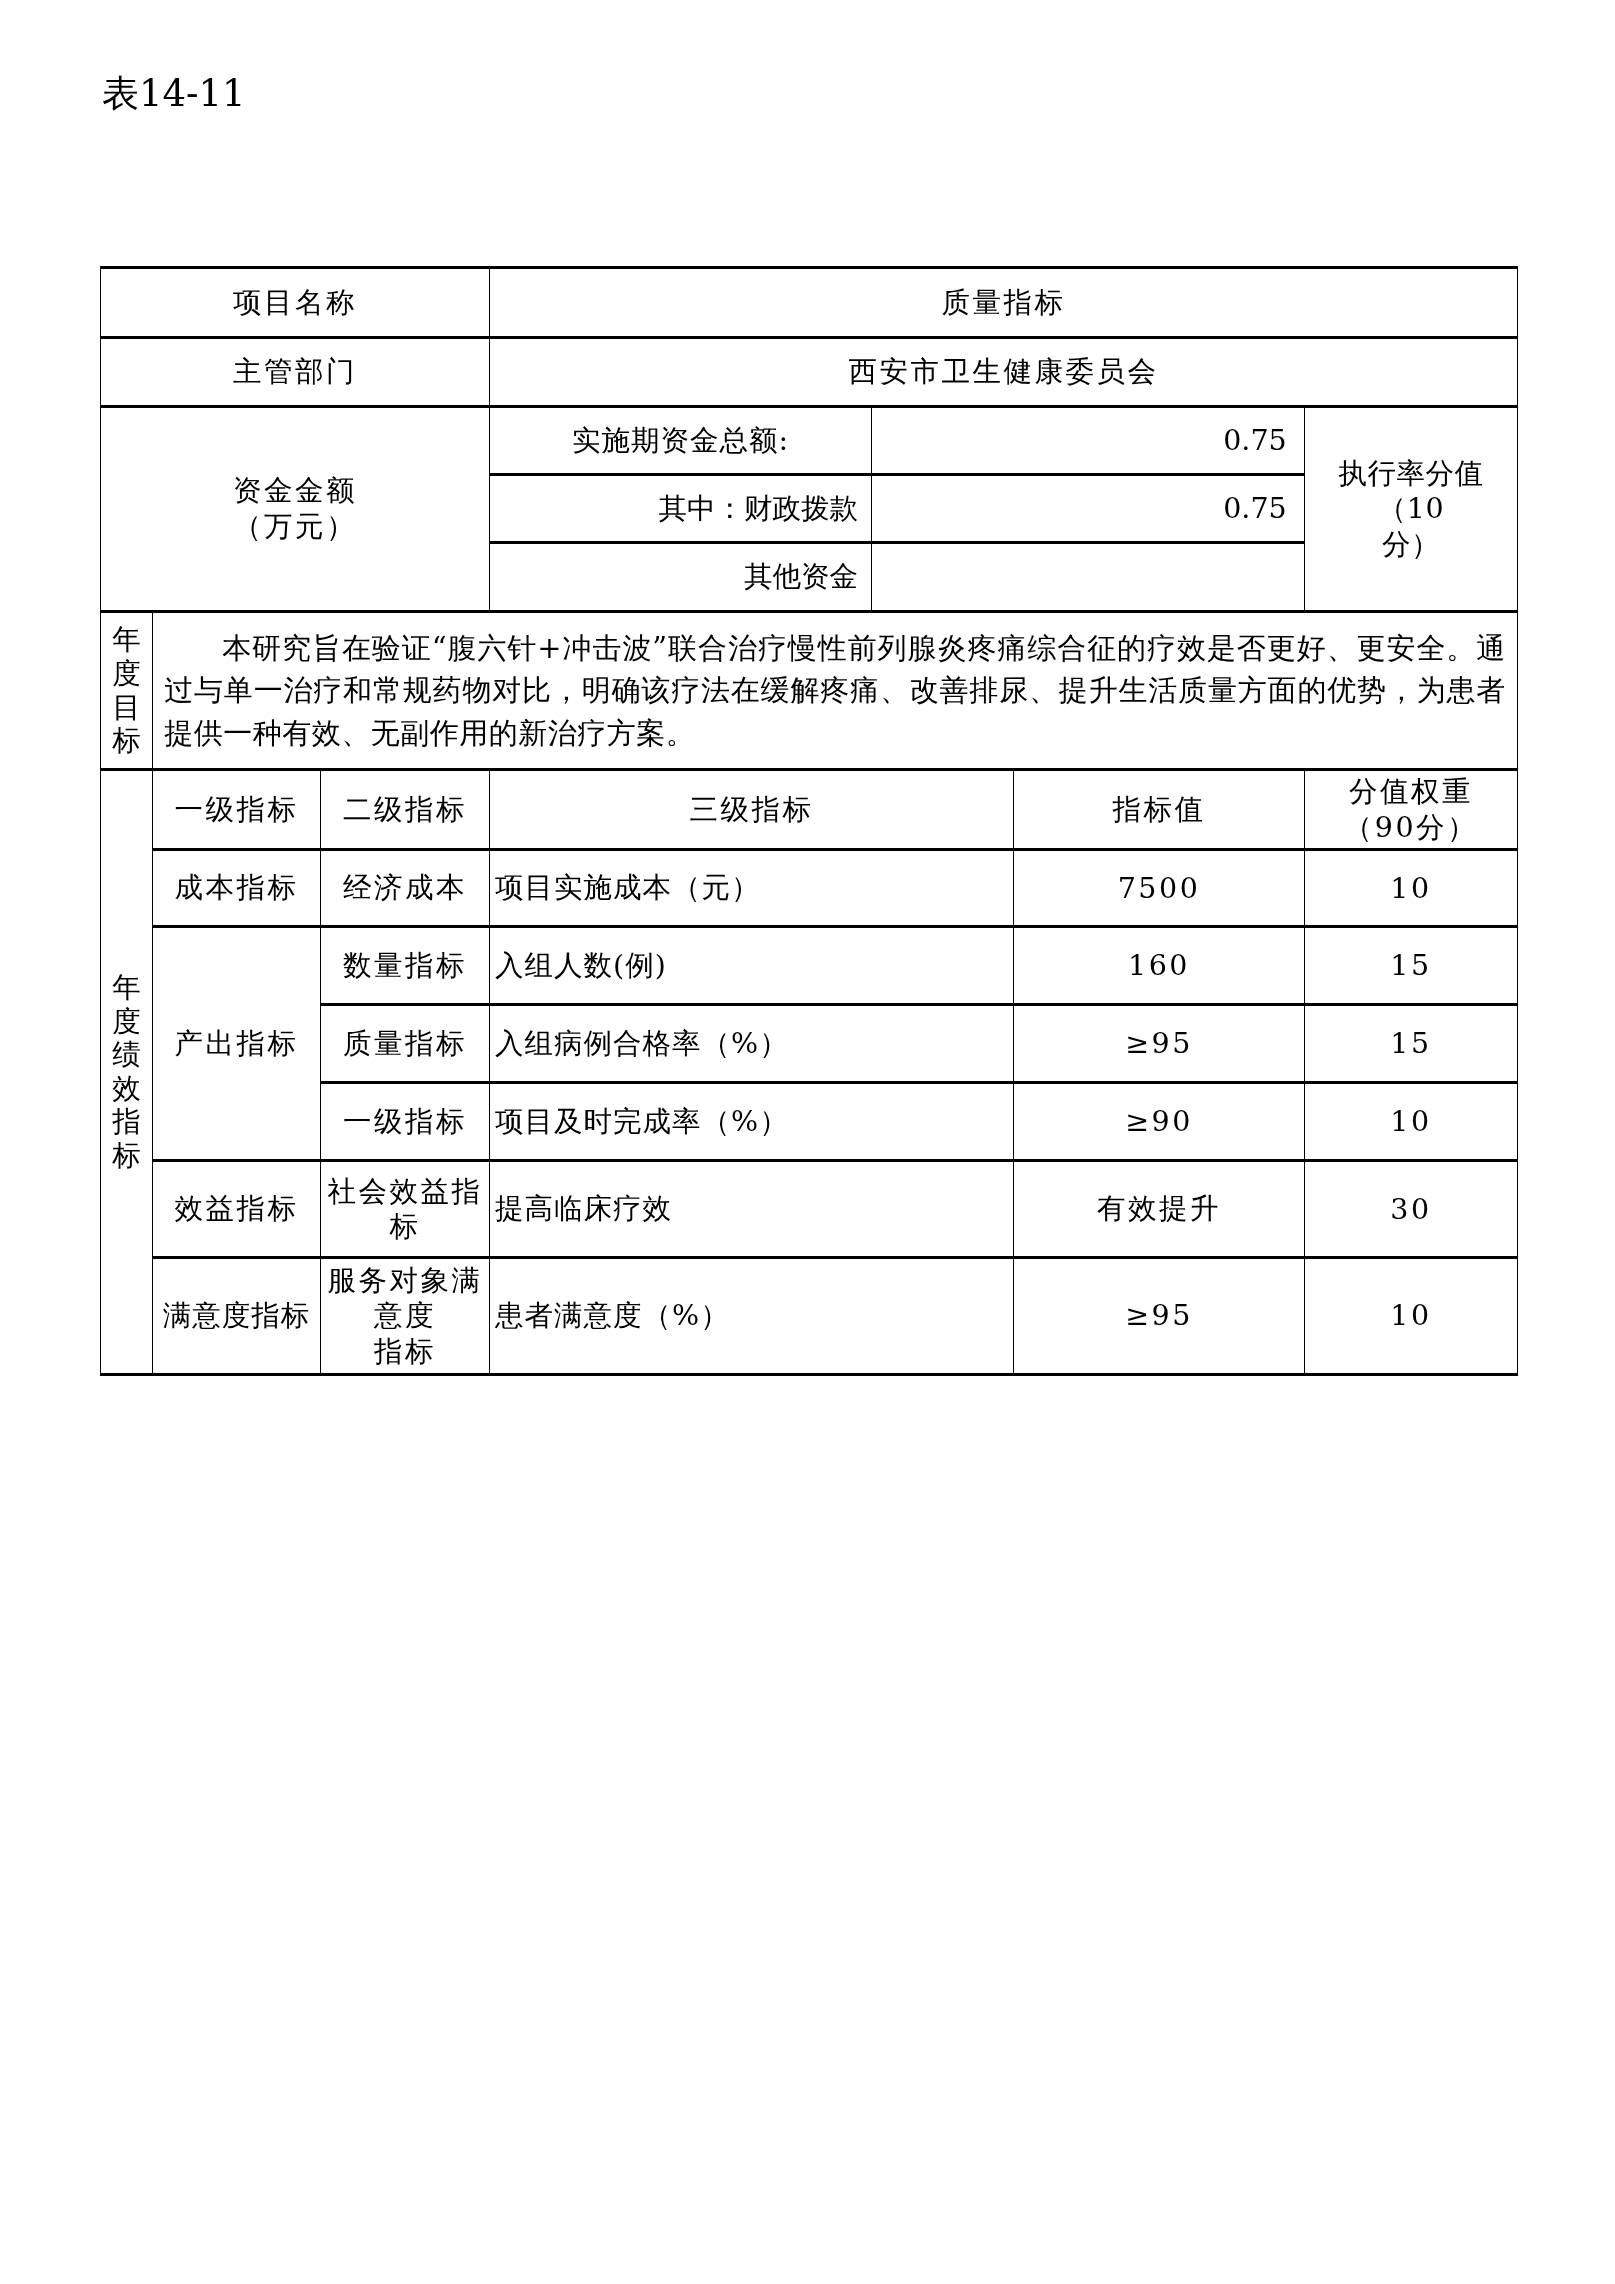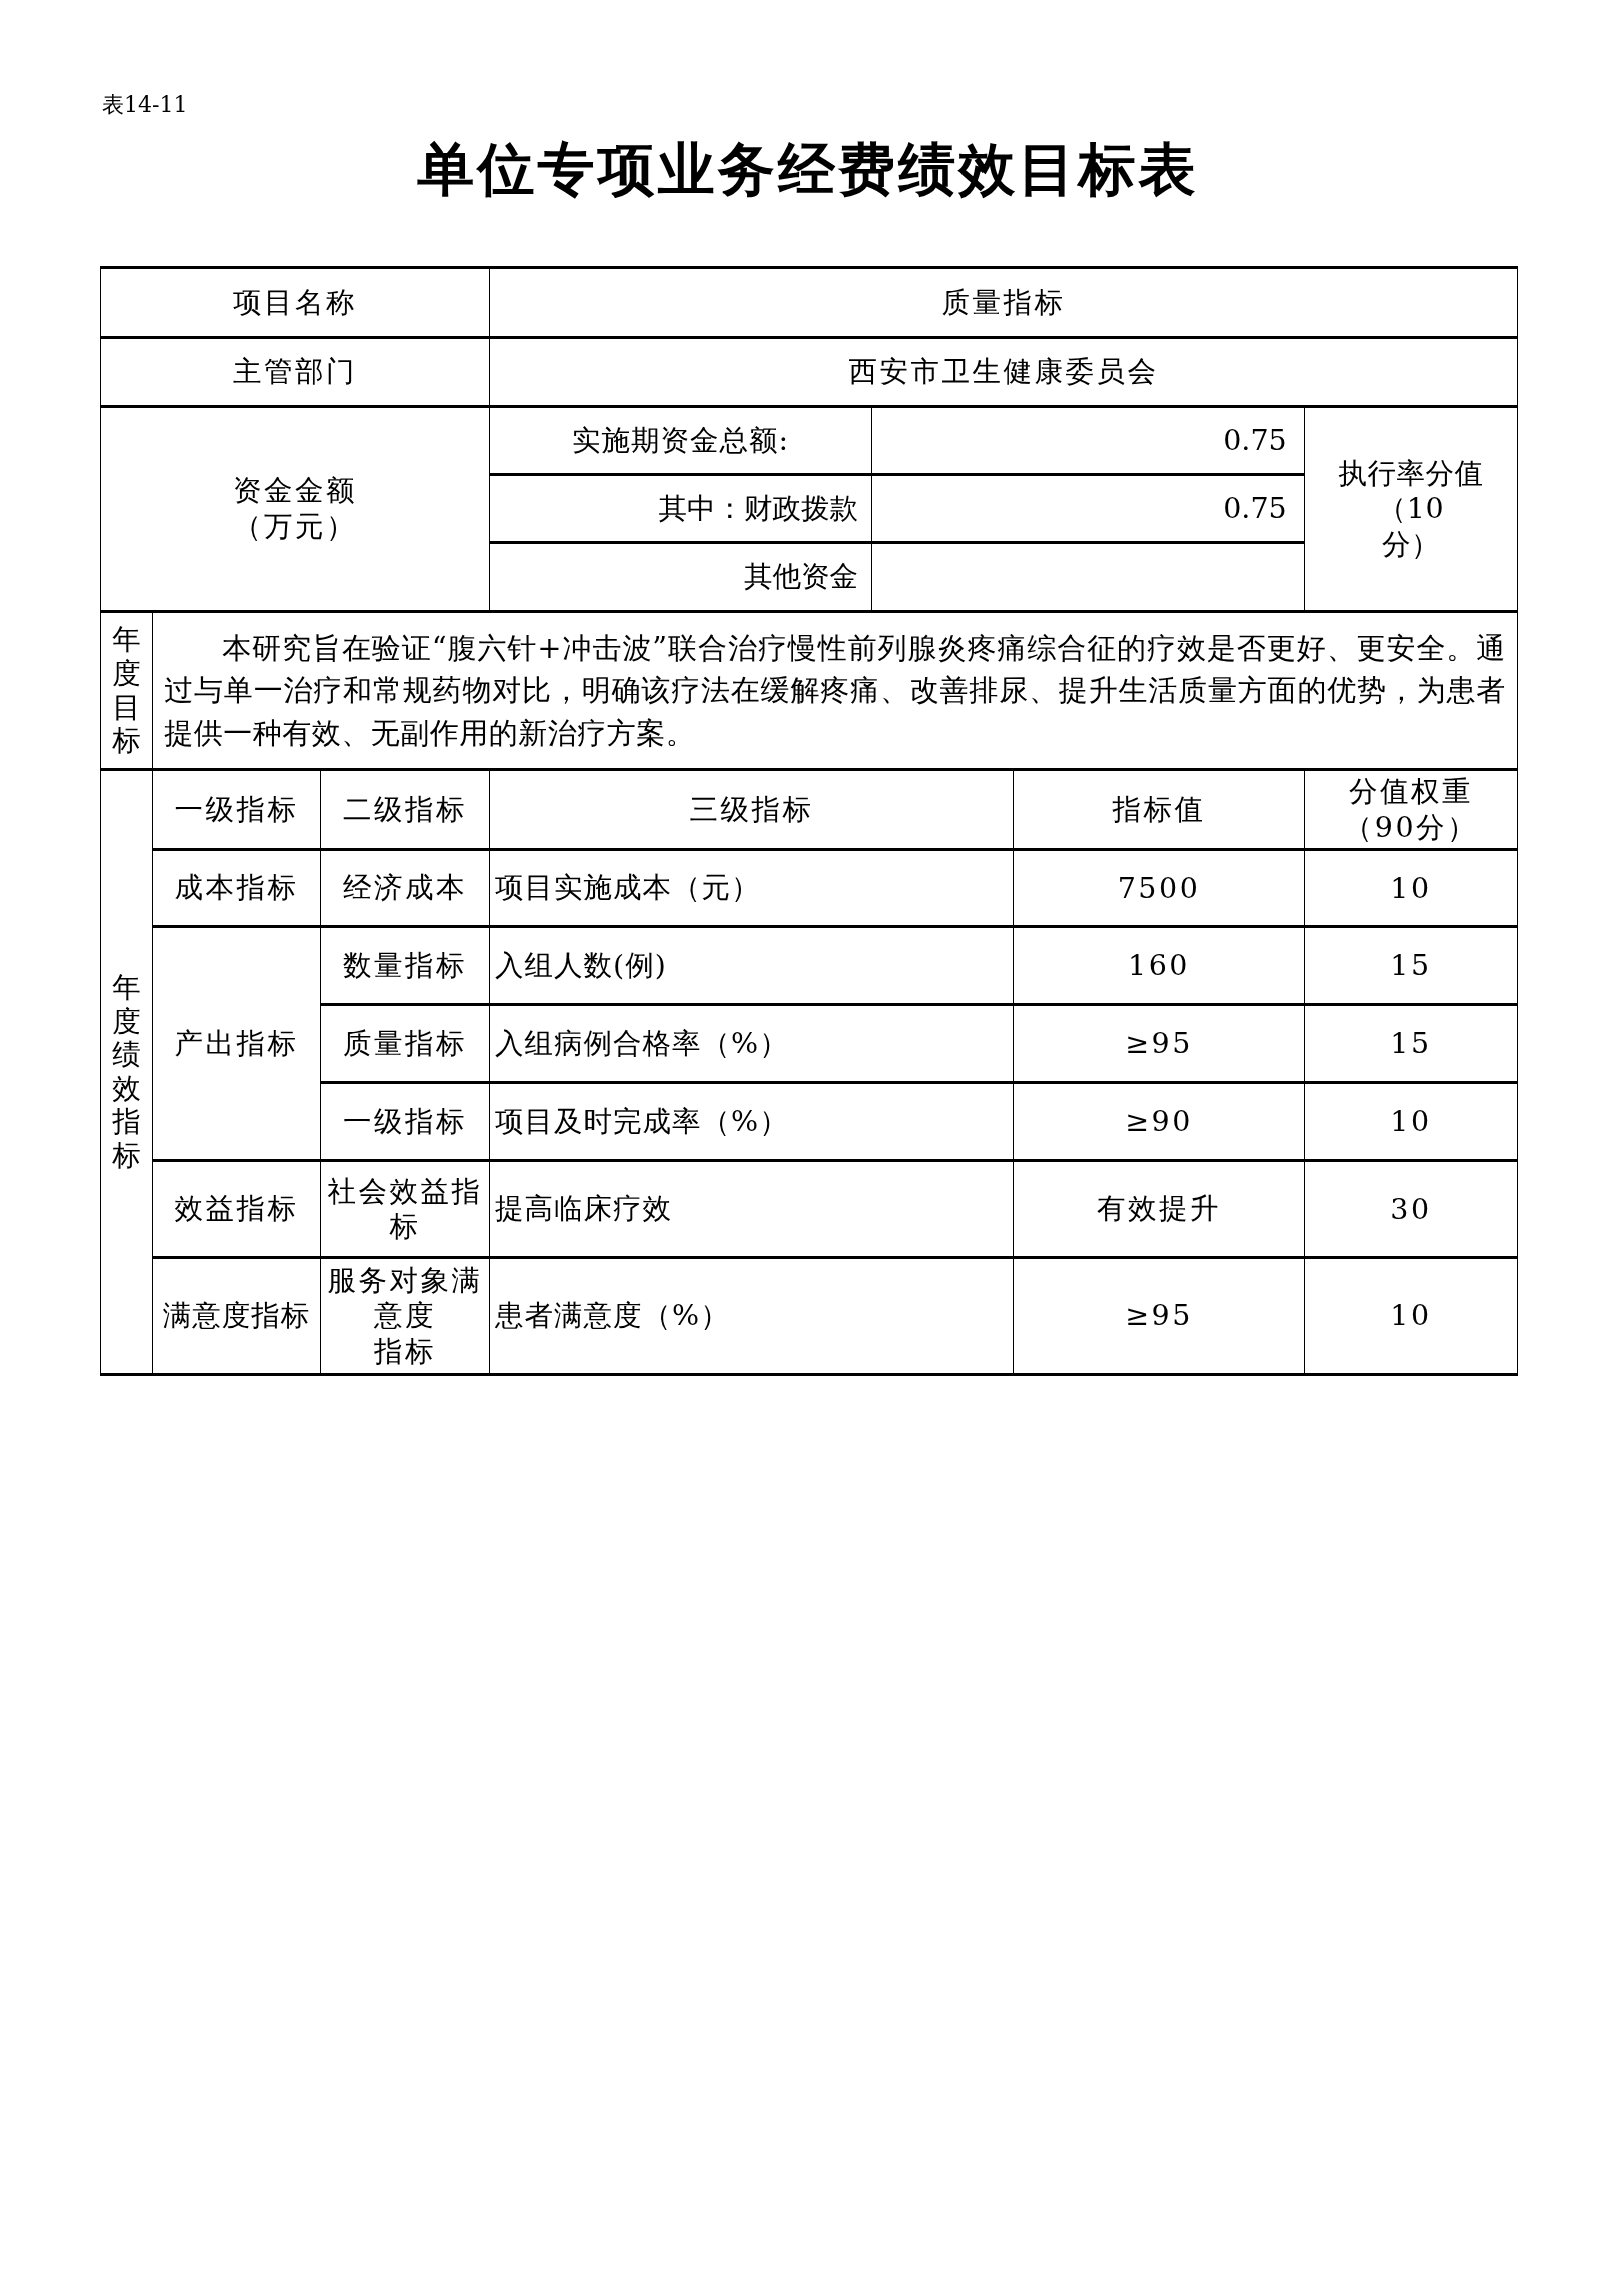--- a/index.html
+++ b/index.html
@@ -4,22 +4,22 @@
 <style>
   html,body{margin:0;padding:0;}
   body{
     width:1616px;height:2284px;
     background:#ffffff;color:#000000;
     font-family:"DejaVu Serif","Liberation Serif",serif;
     position:relative;
   }
   .page{position:absolute;inset:0;}
   .doc-tag{
-    position:absolute;left:102px;top:92px;
-    font-size:22px;line-height:1.2;white-space:nowrap;
+    position:absolute;left:102px;top:72px;
+    font-size:37px;line-height:1.2;white-space:nowrap;
   }
   .doc-title{
     position:absolute;left:0;top:138px;width:1616px;
     text-align:center;font-size:57px;font-weight:700;
     letter-spacing:3.1px;line-height:1.1;
   }
   .doc-subtitle{
     position:absolute;left:0;top:210px;width:1616px;
     text-align:center;font-size:26.5px;letter-spacing:2px;line-height:1.2;
   }
@@ -50,21 +50,20 @@
     padding:5.1px 11.2px;
   }
   .small-lh{line-height:1.25;}
 </style>
 </head>
 <body>
 
 <div class="page">
 
   <div class="doc-tag">表14-11</div>
-  <div class="doc-title">单位专项业务经费绩效目标表</div>
 
   <table class="main">
     <colgroup>
       <col style="width:52px">
         <col style="width:168px">
         <col style="width:169px">
       <col style="width:382px">
         <col style="width:142px">
         <col style="width:291px">
       <col style="width:213px">

